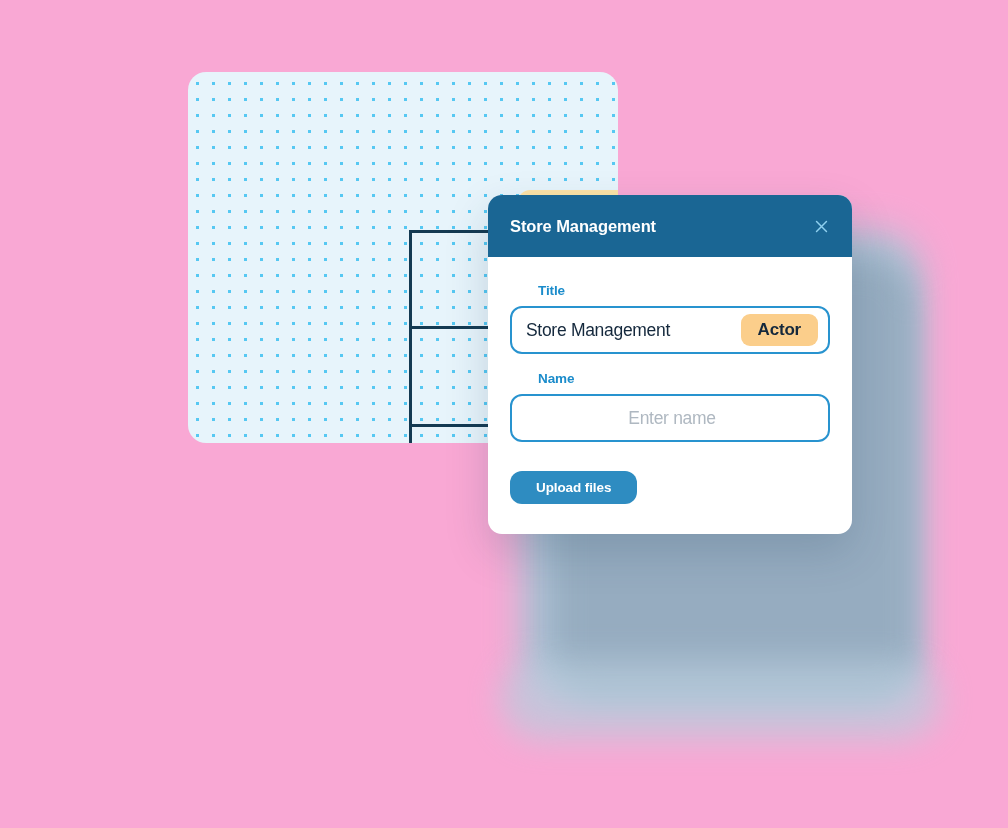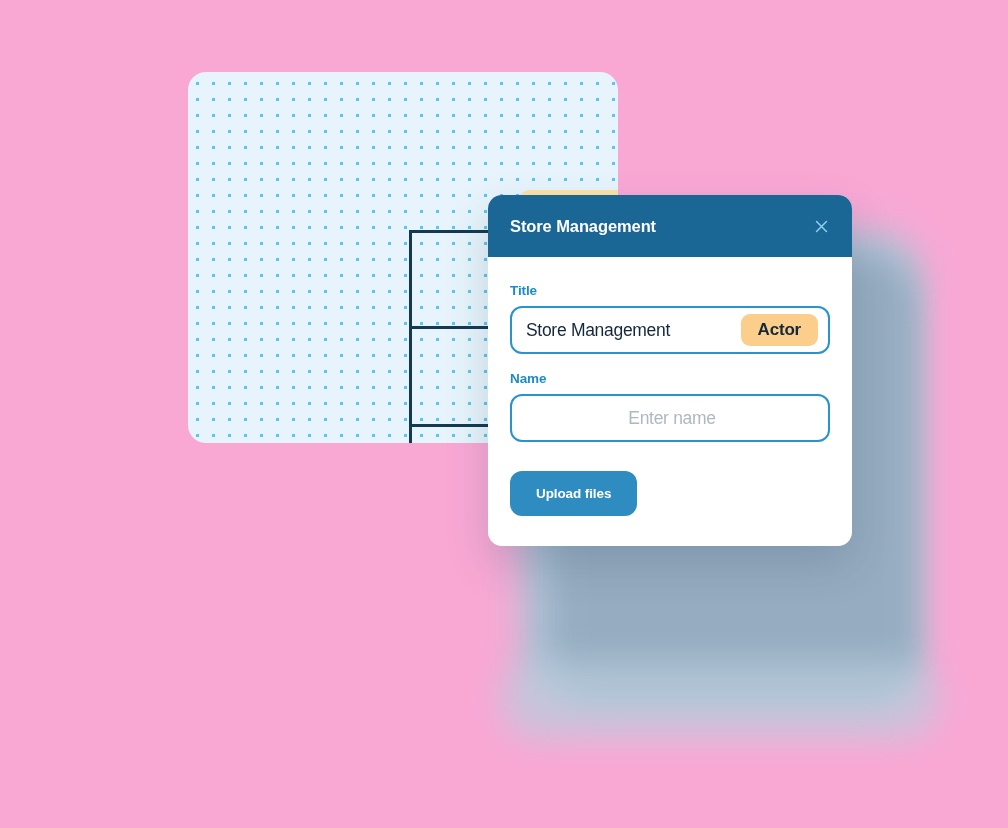--- a/index.html
+++ b/index.html
@@ -168,20 +168,21 @@
   .dialog-body { padding: 26px 22px 30px 22px; }
 
   .field { margin-bottom: 17px; }
   .field-label {
     display: block;
     color: #1b8ccb;
     font-size: 13.5px;
     font-weight: 700;
     letter-spacing: -.1px;
     margin-bottom: 8px;
+    margin-left: 28px;
   }
   .field-box {
     position: relative;
     height: 48px;
     border: 2px solid #2893cf;
     border-radius: 12px;
     display: flex;
     align-items: center;
     padding: 0 10px 0 14px;
     background: #ffffff;
@@ -214,21 +215,21 @@
     display: inline-flex;
     align-items: center;
     justify-content: center;
     background: #2e8cc1;
     color: #ffffff;
     font-size: 13.5px;
     font-weight: 700;
     letter-spacing: -.1px;
     border: none;
     border-radius: 12px;
-    padding: 15px 26px;
+    padding: 9px 26px;
     cursor: pointer;
     font-family: "Liberation Sans", sans-serif;
   }
 </style>
 </head>
 <body>
 
 <div id="stage">
 
   <div class="shadow-stack shadow-l1"></div>

